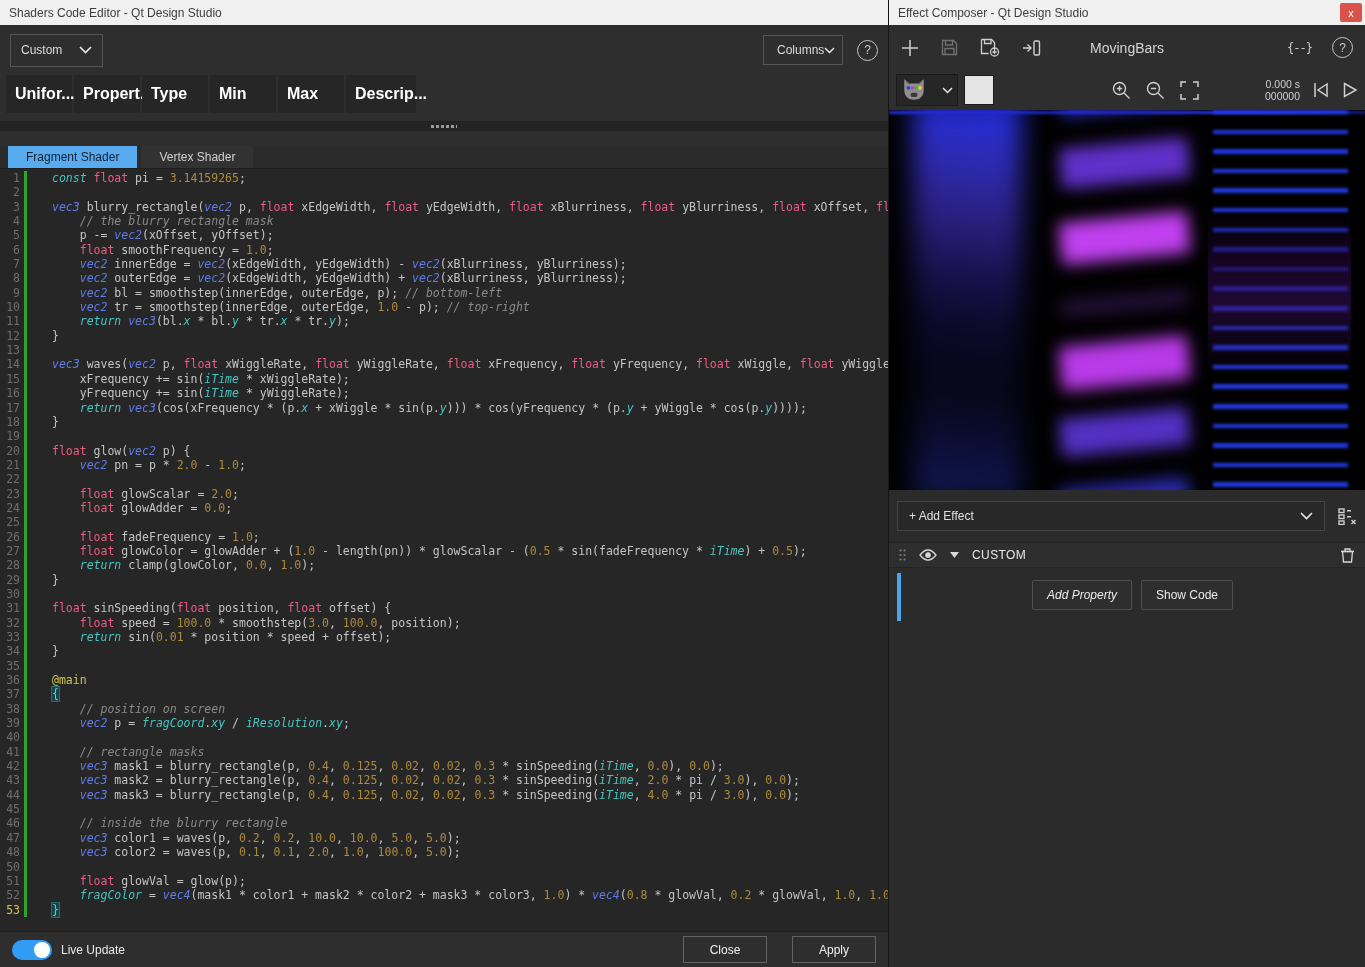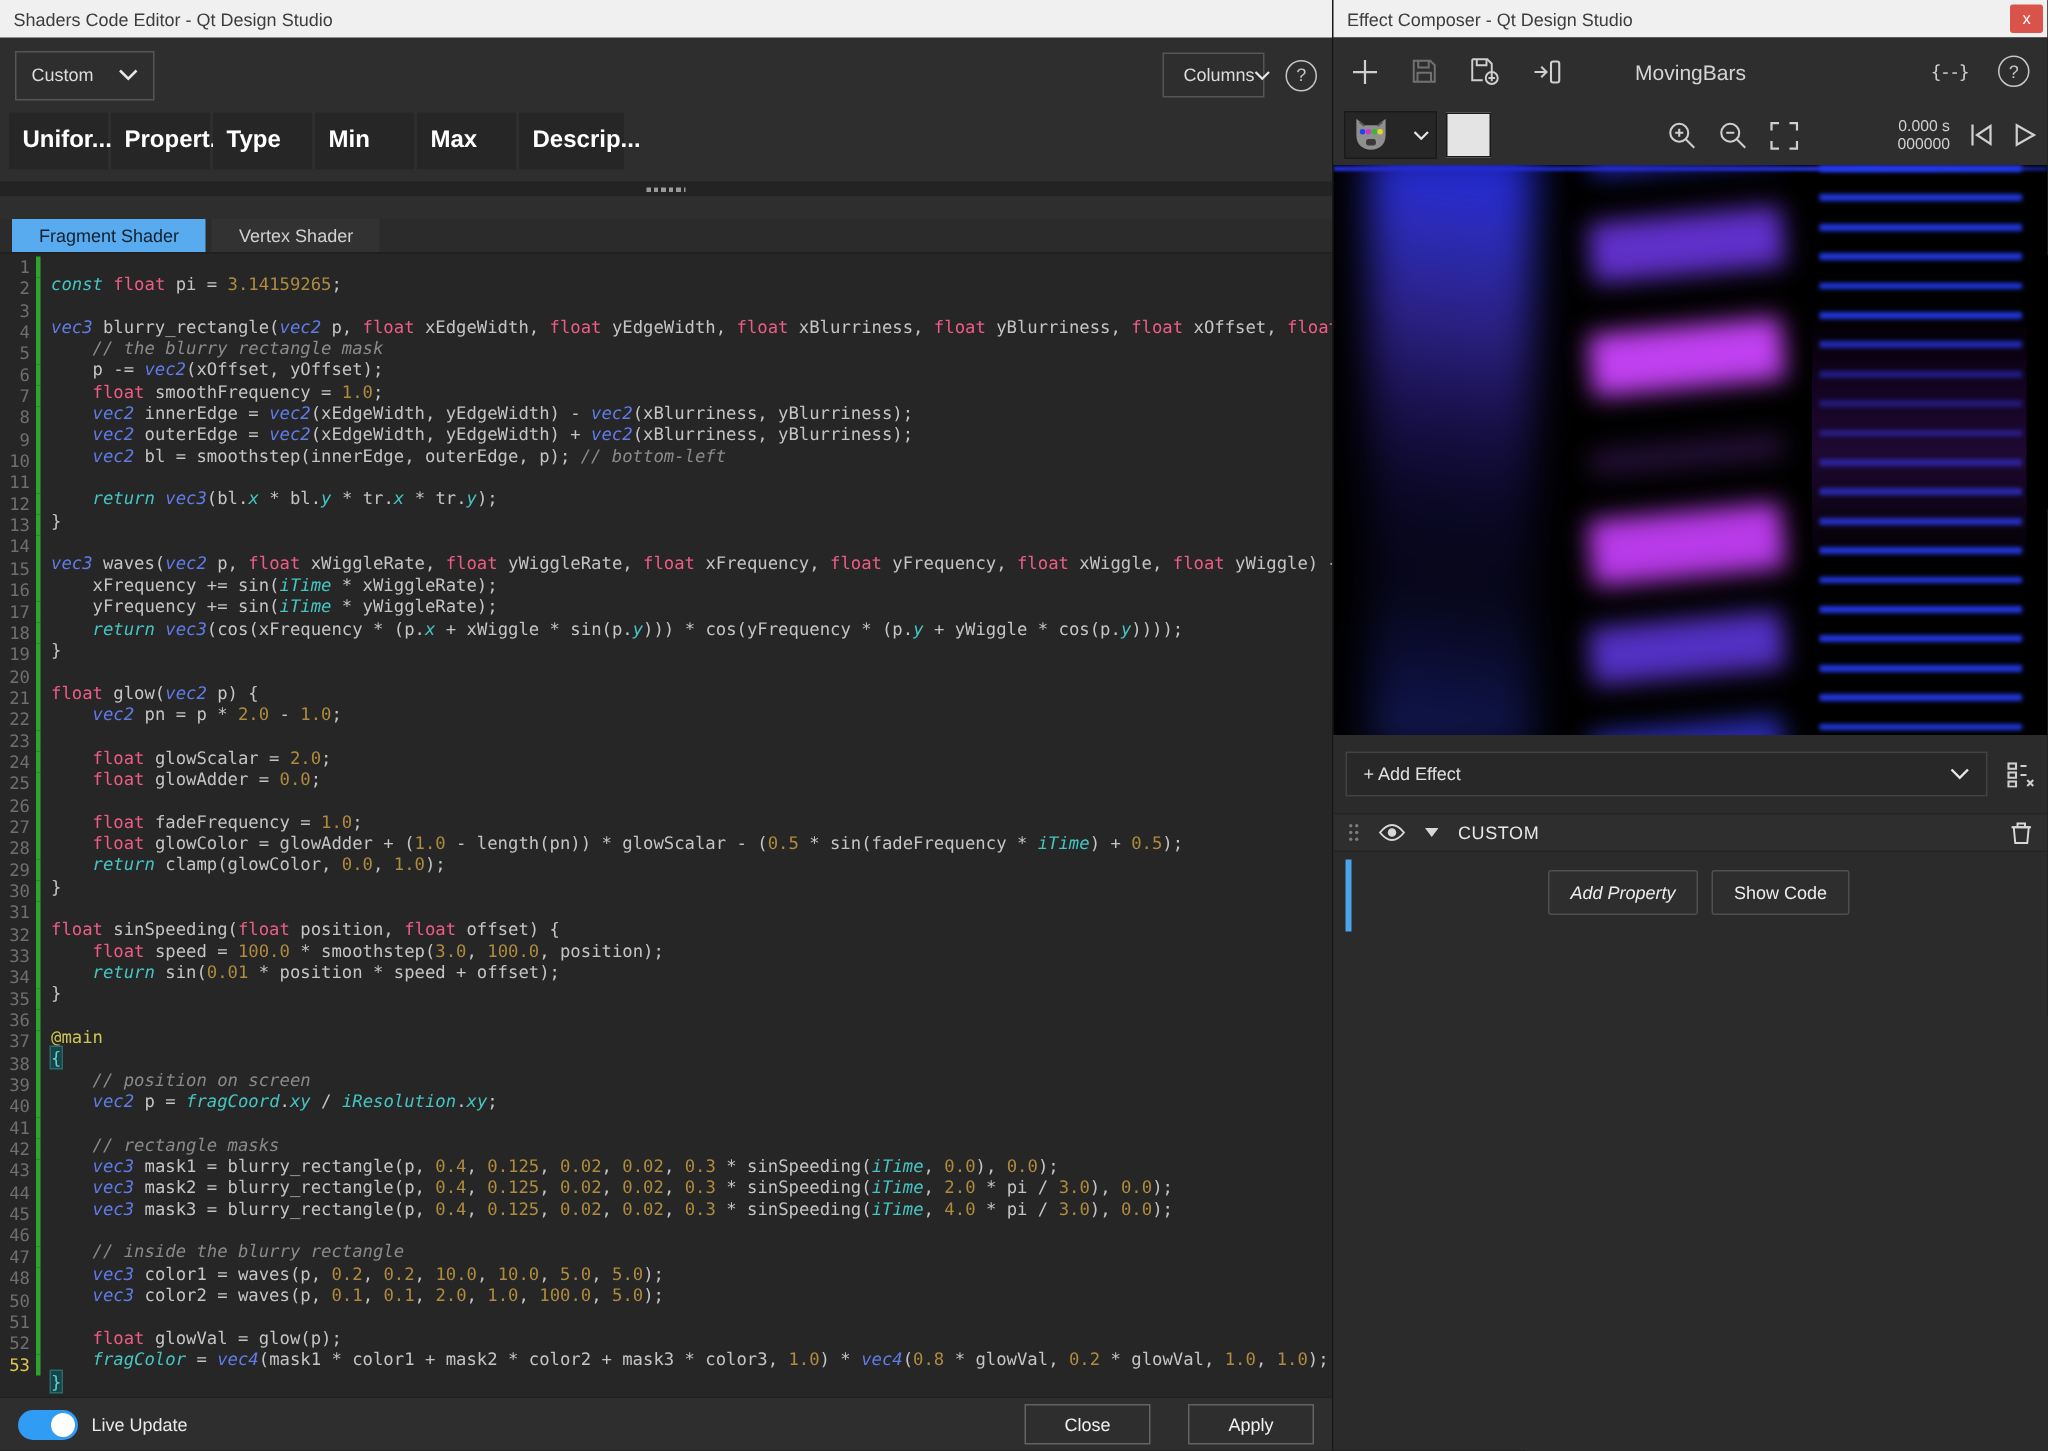--- a/index.html
+++ b/index.html
@@ -13,21 +13,21 @@
   .icon-btn { display:flex; align-items:center; justify-content:center; color:#cfcfcf; }
   svg { display:block; }
 
   
   .win-left { width:888px; display:flex; flex-direction:column; background:#2e2e2e; }
 
   .se-toolbar { height:50px; background:#2e2e2e; display:flex; align-items:center; padding:0 10px; }
   .dropdown { height:33px; border:1px solid #555; display:flex; align-items:center;
               justify-content:space-between; padding:0 10px; color:#dcdcdc; font-size:12px; }
   .dd-custom { width:93px; }
-  .dd-columns { width:68px; height:30px; margin-right:14px;padding-left:13px; }
+  .dd-columns { width:80px; height:30px; margin-right:14px;padding-left:13px; }
   .spacer { flex:1; }
   .help-circle { width:21px; height:21px; border:1.5px solid #c6c6c6; border-radius:50%;
                  color:#c6c6c6; font-size:12px; display:flex; align-items:center;
                  justify-content:center; }
 
   .uniform-header { height:38px; background:#2e2e2e; display:flex; gap:2px; padding-left:6px; }
   .uh-cell { width:66px; background:#262626; color:#ffffff; font-weight:bold; font-size:16px;
              display:flex; align-items:center; padding-left:9px; }
   .gap1 { height:8px; background:#2e2e2e; }
   .splitter { height:10px; background:#232323; display:flex; align-items:center; justify-content:center; }
@@ -39,21 +39,21 @@
   .tab { height:22px; padding:0 18px; font-size:12px; display:flex; align-items:center;
          color:#d0d0d0; background:#323232; margin-right:4px; }
   .tab.active { background:#57abee; color:#14202c; }
 
   .editor { height:763px; background:#262626; border-top:1px solid #1f1f1f; overflow:hidden;
             font-family:"DejaVu Sans Mono", monospace; font-size:11.5px; padding-top:2px; }
   .cl { display:flex; height:14.35px; line-height:14.35px; white-space:pre; }
   .ln { width:24px; flex:0 0 24px; text-align:right; padding-right:4px; color:#6f6f6f; }
   .ln.cur { color:#d9c84d; }
   .chg { width:3px; flex:0 0 3px; background:#2fa32f; }
-  .ct { padding-left:7px; color:#c4c4c4;margin-top:11px; }
+  .ct { padding-left:25px; color:#c4c4c4; }
   .kw  { color:#45c5c2; font-style:italic; }
   .typ { color:#ee5c86; }
   .vec { color:#5f7ce8; font-style:italic; }
   .num { color:#ae8b3d; }
   .com { color:#8a8a8a; font-style:italic; }
   .bi  { color:#45c5c2; font-style:italic; }
   .atmain { color:#cfc54e; }
   .bm { background:#16444a; color:#5fd3c8; outline:1px solid #2a6a6a; }
 
   .se-footer { height:36px; background:#2e2e2e; border-top:1px solid #1f1f1f;
@@ -176,21 +176,21 @@
     <div class="editor" id="editor">
         <div class="cl"><span class="ln">1</span><span class="chg"></span><span class="ct"><span class="kw">const</span> <span class="typ">float</span> pi = <span class="num">3.14159265</span>;</span></div>
         <div class="cl"><span class="ln">2</span><span class="chg"></span><span class="ct"></span></div>
         <div class="cl"><span class="ln">3</span><span class="chg"></span><span class="ct"><span class="vec">vec3</span> blurry_rectangle(<span class="vec">vec2</span> p, <span class="typ">float</span> xEdgeWidth, <span class="typ">float</span> yEdgeWidth, <span class="typ">float</span> xBlurriness, <span class="typ">float</span> yBlurriness, <span class="typ">float</span> xOffset, <span class="typ">float</span> yOffset) {</span></div>
         <div class="cl"><span class="ln">4</span><span class="chg"></span><span class="ct">    <span class="com">// the blurry rectangle mask</span></span></div>
         <div class="cl"><span class="ln">5</span><span class="chg"></span><span class="ct">    p -= <span class="vec">vec2</span>(xOffset, yOffset);</span></div>
         <div class="cl"><span class="ln">6</span><span class="chg"></span><span class="ct">    <span class="typ">float</span> smoothFrequency = <span class="num">1.0</span>;</span></div>
         <div class="cl"><span class="ln">7</span><span class="chg"></span><span class="ct">    <span class="vec">vec2</span> innerEdge = <span class="vec">vec2</span>(xEdgeWidth, yEdgeWidth) - <span class="vec">vec2</span>(xBlurriness, yBlurriness);</span></div>
         <div class="cl"><span class="ln">8</span><span class="chg"></span><span class="ct">    <span class="vec">vec2</span> outerEdge = <span class="vec">vec2</span>(xEdgeWidth, yEdgeWidth) + <span class="vec">vec2</span>(xBlurriness, yBlurriness);</span></div>
         <div class="cl"><span class="ln">9</span><span class="chg"></span><span class="ct">    <span class="vec">vec2</span> bl = smoothstep(innerEdge, outerEdge, p); <span class="com">// bottom-left</span></span></div>
-        <div class="cl"><span class="ln">10</span><span class="chg"></span></div>
+        <div class="cl"><span class="ln">10</span><span class="chg"></span><span class="ct">    <span class="vec">vec2</span> tr = smoothstep(innerEdge, outerEdge, <span class="num">1.0</span> - p); <span class="com">// top-right</span></span></div>
         <div class="cl"><span class="ln">11</span><span class="chg"></span><span class="ct">    <span class="kw">return</span> <span class="vec">vec3</span>(bl.<span class="bi">x</span> * bl.<span class="bi">y</span> * tr.<span class="bi">x</span> * tr.<span class="bi">y</span>);</span></div>
         <div class="cl"><span class="ln">12</span><span class="chg"></span><span class="ct">}</span></div>
         <div class="cl"><span class="ln">13</span><span class="chg"></span><span class="ct"></span></div>
         <div class="cl"><span class="ln">14</span><span class="chg"></span><span class="ct"><span class="vec">vec3</span> waves(<span class="vec">vec2</span> p, <span class="typ">float</span> xWiggleRate, <span class="typ">float</span> yWiggleRate, <span class="typ">float</span> xFrequency, <span class="typ">float</span> yFrequency, <span class="typ">float</span> xWiggle, <span class="typ">float</span> yWiggle) {</span></div>
         <div class="cl"><span class="ln">15</span><span class="chg"></span><span class="ct">    xFrequency += sin(<span class="bi">iTime</span> * xWiggleRate);</span></div>
         <div class="cl"><span class="ln">16</span><span class="chg"></span><span class="ct">    yFrequency += sin(<span class="bi">iTime</span> * yWiggleRate);</span></div>
         <div class="cl"><span class="ln">17</span><span class="chg"></span><span class="ct">    <span class="kw">return</span> <span class="vec">vec3</span>(cos(xFrequency * (p.<span class="bi">x</span> + xWiggle * sin(p.<span class="bi">y</span>))) * cos(yFrequency * (p.<span class="bi">y</span> + yWiggle * cos(p.<span class="bi">y</span>))));</span></div>
         <div class="cl"><span class="ln">18</span><span class="chg"></span><span class="ct">}</span></div>
         <div class="cl"><span class="ln">19</span><span class="chg"></span><span class="ct"></span></div>
         <div class="cl"><span class="ln">20</span><span class="chg"></span><span class="ct"><span class="typ">float</span> glow(<span class="vec">vec2</span> p) {</span></div>

